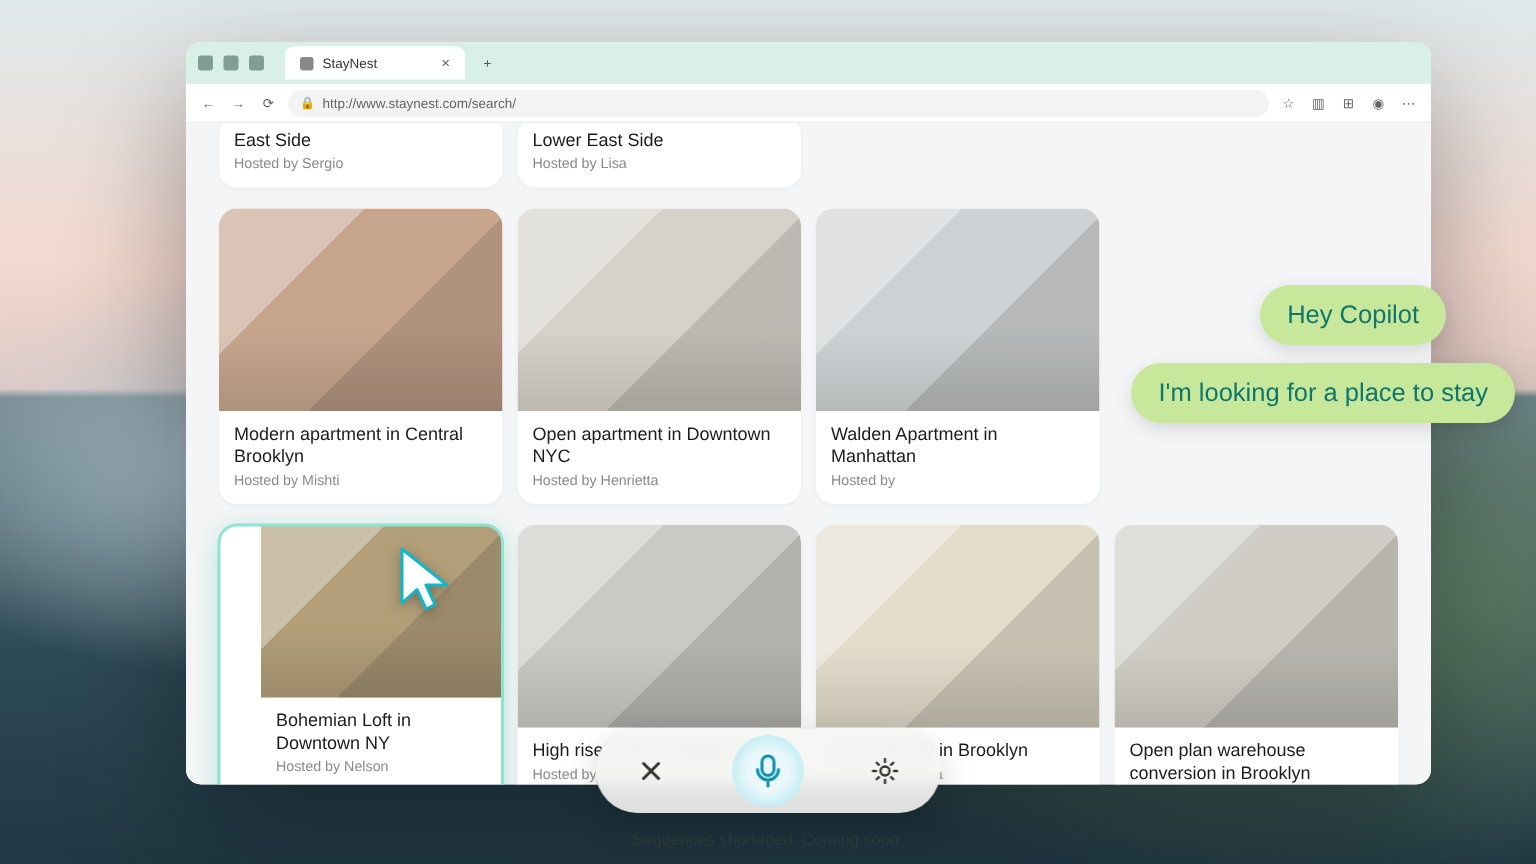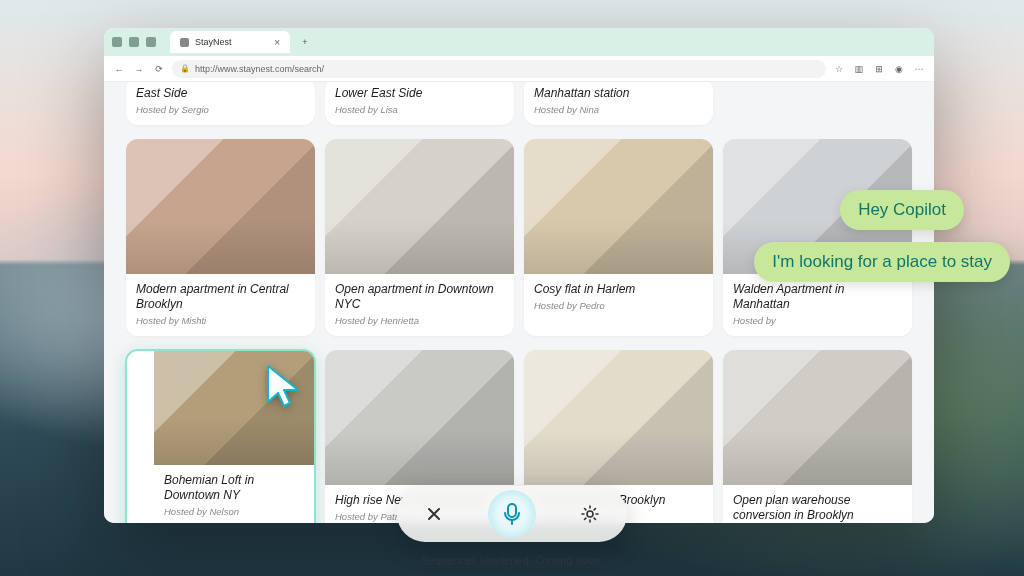--- a/index.html
+++ b/index.html
@@ -6,21 +6,21 @@
   html, body { width: 1024px; height: 576px; overflow: hidden; font-family: -apple-system, "Segoe UI", sans-serif; }
   .desktop {
     width: 1024px; height: 576px;
     background:
       radial-gradient(ellipse 50% 40% at 20% 55%, rgba(190,210,218,.9), transparent 60%),
       radial-gradient(ellipse 60% 50% at 85% 70%, rgba(110,145,100,.8), transparent 65%),
       linear-gradient(180deg, #dfe9ec 0%, #f3d9cf 30%, #e2c9c4 45%, #6a7f87 46%, #2e4b57 75%, #203843 100%);
     position: relative;
   }
   .browser {
-    position: absolute; left: 104px; top: 28px; width: 830px; height: 495px;
+    position: absolute; left: 124px; top: 28px; width: 830px; height: 495px;
     background: #fff; border-radius: 10px; overflow: hidden;
     box-shadow: 0 30px 80px rgba(0,0,0,.35);
     display: flex; flex-direction: column;
   }
   .titlebar {
     height: 28px; background: #d9f0e6; display: flex; align-items: center;
     font-size: 9px; color: #333;
   }
   .titlebar .sys { display: flex; gap: 7px; padding: 0 8px; }
   .sys-ic { width: 10px; height: 10px; border-radius: 2px; background: #5a7a6e; opacity:.7; }
@@ -33,21 +33,21 @@
   .newtab { margin-left: 6px; width: 18px; height:18px; border-radius:4px; display:flex;align-items:center;justify-content:center;color:#555;}
   .toolbar {
     height: 26px; background:#fff; border-bottom:1px solid #eee;
     display:flex; align-items:center; gap:6px; padding:0 8px; font-size:9px; color:#666;
   }
   .toolbar .nav-ic { width:14px;height:14px;display:flex;align-items:center;justify-content:center;border-radius:3px;}
   .omni { flex:1; height:18px; background:#f3f3f3; border-radius:9px; display:flex;align-items:center;padding:0 8px;gap:5px;}
   .lock{font-size:8px;}
   .tool-right{display:flex;gap:6px;}
   .content { flex:1; background:#f4f5f6; overflow:hidden; padding: 0 22px; }
-  .grid { display:grid; grid-template-columns: repeat(4, 1fr); gap: 10px; font-style: italic; }
+  .grid { display:grid; grid-template-columns: repeat(4, 1fr); gap: 10px; }
   .card {
     background:#fff; border-radius:12px; overflow:hidden; display:flex; flex-direction:column;
     box-shadow: 0 1px 3px rgba(0,0,0,.04);
   }
   .thumb {
     width:100%; aspect-ratio: 1.4/1; background:#cfc7be;
     background-image:
       linear-gradient(135deg, rgba(255,255,255,.35) 0 30%, transparent 30% 60%, rgba(0,0,0,.12) 60% 100%),
       linear-gradient(180deg, rgba(0,0,0,0) 60%, rgba(0,0,0,.12));
   }
@@ -130,48 +130,35 @@
             <div class="title">East Side</div>
             <div class="host">Hosted by Sergio</div>
           </div>
         </div>
         <div class="card partial">
           <div class="meta">
             <div class="title">Lower East Side</div>
             <div class="host">Hosted by Lisa</div>
           </div>
         </div>
-        <div class="card partial">
-          <div class="meta">
-            <div class="title">Manhattan station</div>
-            <div class="host">Hosted by Nina</div>
-          </div>
-        </div>
       </div>
 
       <div class="grid" style="margin-bottom:14px;">
         <div class="card">
           <div class="thumb" style="background-color:#c7a58d;"></div>
           <div class="meta">
             <div class="title">Modern apartment in Central Brooklyn</div>
             <div class="host">Hosted by Mishti</div>
           </div>
         </div>
         <div class="card">
           <div class="thumb" style="background-color:#d6d2c9;"></div>
           <div class="meta">
             <div class="title">Open apartment in Downtown NYC</div>
             <div class="host">Hosted by Henrietta</div>
-          </div>
-        </div>
-        <div class="card">
-          <div class="thumb" style="background-color:#d8c9ac;"></div>
-          <div class="meta">
-            <div class="title">Cosy flat in Harlem</div>
-            <div class="host">Hosted by Pedro</div>
           </div>
         </div>
         <div class="card">
           <div class="thumb" style="background-color:#cfd2d4;"></div>
           <div class="meta">
             <div class="title">Walden Apartment in Manhattan</div>
             <div class="host">Hosted by</div>
           </div>
         </div>
       </div>

